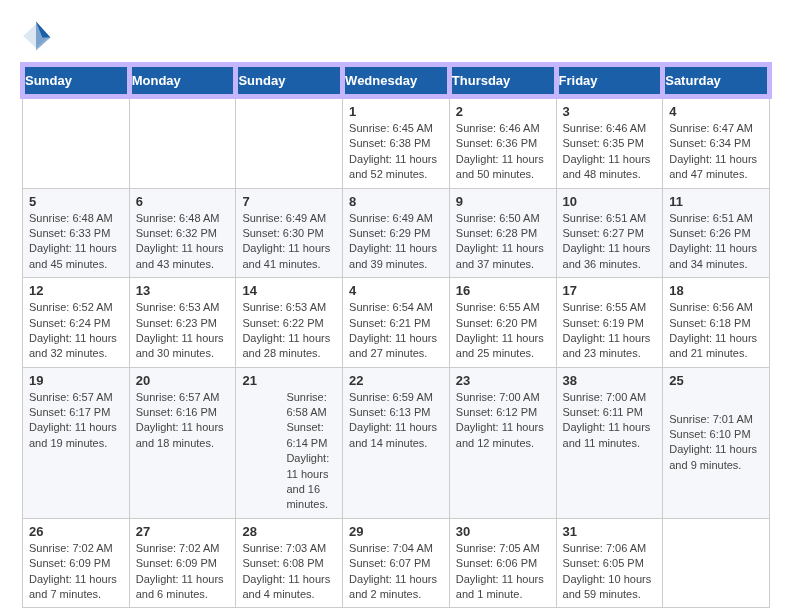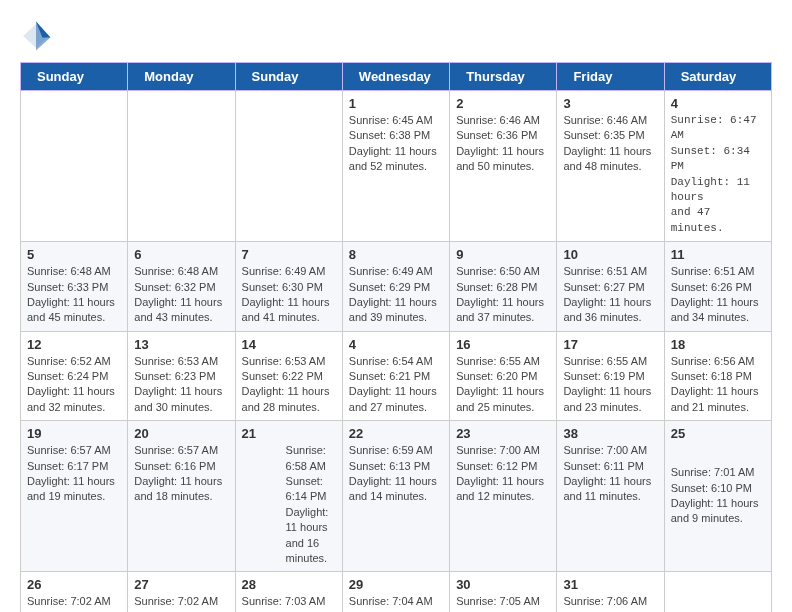--- a/index.html
+++ b/index.html
@@ -54,23 +54,23 @@
     }
     .calendar {
       width: 100%;
       border-collapse: collapse;
       border: 1px solid #ccc;
     }
     .calendar th {
       background-color: #1a5fa8;
       color: #fff;
       text-align: left;
-      padding: 6px 16px;
+      padding: 6px 0;
       font-size: 13px;
-      border: 1px solid #c4b5fd;
+      border: 5px solid #c4b5fd;
     }
     .calendar td {
       vertical-align: top;
       padding: 5px 6px;
       border: 1px solid #ccc;
       width: calc(100% / 7);
       min-height: 80px;
       font-size: 11px;
       background: #fff;
     }
@@ -147,21 +147,21 @@
         </td>
         <td>
           <span class="day-number">3</span>
           <div class="day-info" style="white-space: pre-line;">Sunrise: 6:46 AM
 Sunset: 6:35 PM
 Daylight: 11 hours
 and 48 minutes.</div>
         </td>
         <td>
           <span class="day-number">4</span>
-          <div class="day-info" style="white-space: pre-line; font-family: Liberation Mono, monospace;">Sunrise: 6:47 AM
+          <div class="day-info" style="white-space: pre-line;">Sunrise: 6:47 AM
 Sunset: 6:34 PM
 Daylight: 11 hours
 and 47 minutes.</div>
         </td>
       </tr>
       <tr>
         <td>
           <span class="day-number">5</span>
           <div class="day-info" style="white-space: pre-line;">Sunrise: 6:48 AM
 Sunset: 6:33 PM

